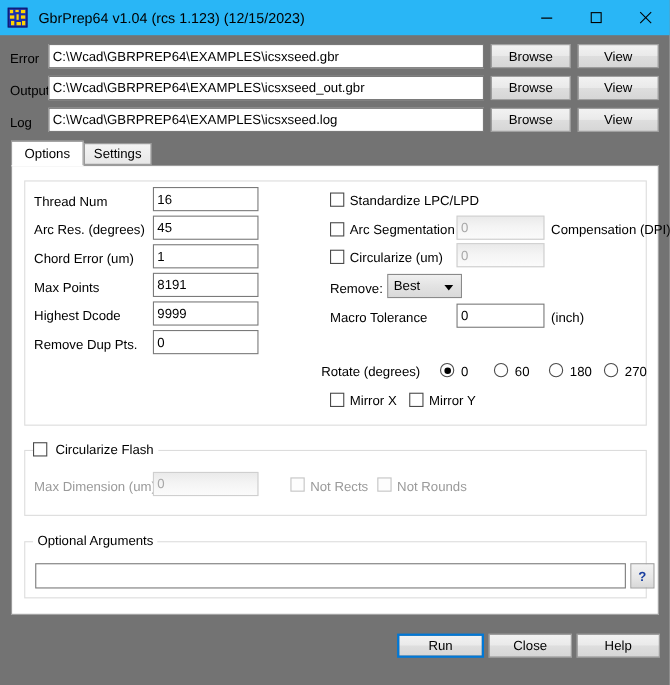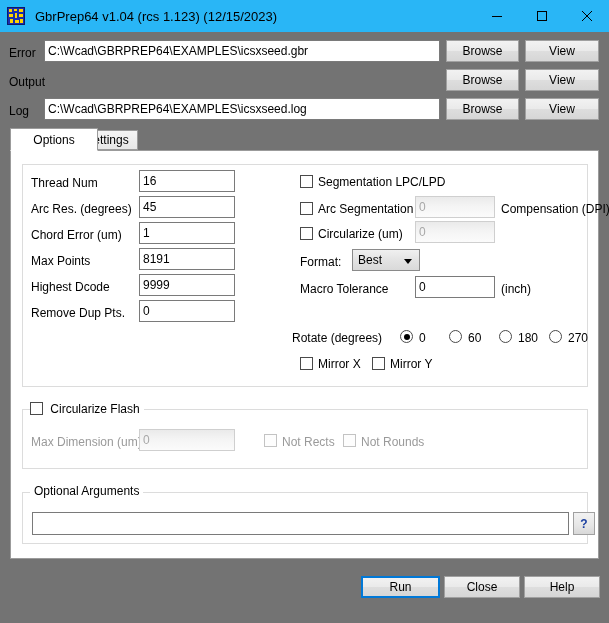--- a/index.html
+++ b/index.html
@@ -270,30 +270,31 @@
       </div>
     </div>
   </div>
 
   <div class="lbl" style="left:9px; top:46px;">Error</div>
   <div class="tbox" style="left:44px; top:40px; width:396px; height:22px; line-height:20px;">C:\Wcad\GBRPREP64\EXAMPLES\icsxseed.gbr</div>
   <div class="btn" style="left:446px; top:40px; width:73px; height:22px;">Browse</div>
   <div class="btn" style="left:525px; top:40px; width:74px; height:22px;">View</div>
 
   <div class="lbl" style="left:9px; top:75px;">Output</div>
+  <div class="tbox" style="left:44px; top:69px; width:396px; height:22px; line-height:20px;">C:\Wcad\GBRPREP64\EXAMPLES\icsxseed_out.gbr</div>
   <div class="btn" style="left:446px; top:69px; width:73px; height:22px;">Browse</div>
   <div class="btn" style="left:525px; top:69px; width:74px; height:22px;">View</div>
 
   <div class="lbl" style="left:9px; top:104px;">Log</div>
   <div class="tbox" style="left:44px; top:98px; width:396px; height:22px; line-height:20px;">C:\Wcad\GBRPREP64\EXAMPLES\icsxseed.log</div>
   <div class="btn" style="left:446px; top:98px; width:73px; height:22px;">Browse</div>
   <div class="btn" style="left:525px; top:98px; width:74px; height:22px;">View</div>
 
   <div class="tabstrip">
-    <div class="tab active" style="left:0; width:88px;">Options</div>
+    <div class="tab active" style="left:0; width:66px;">Options</div>
     <div class="tab inactive" style="left:66px; width:62px;">Settings</div>
   </div>
 
   <div class="tabpage">
 
     <div class="group" style="left:11px; top:13px; width:566px; height:223px;"></div>
 
     <div class="lbl" style="left:20px; top:25px;">Thread Num</div>
     <div class="tbox" style="left:128px; top:19px; width:96px; height:22px;">16</div>
 
@@ -306,32 +307,32 @@
     <div class="lbl" style="left:20px; top:103px;">Max Points</div>
     <div class="tbox" style="left:128px; top:97px; width:96px; height:22px;">8191</div>
 
     <div class="lbl" style="left:20px; top:129px;">Highest Dcode</div>
     <div class="tbox" style="left:128px; top:123px; width:96px; height:22px;">9999</div>
 
     <div class="lbl" style="left:20px; top:155px;">Remove Dup Pts.</div>
     <div class="tbox" style="left:128px; top:149px; width:96px; height:22px;">0</div>
 
     <div class="cb" style="left:289px; top:24px;"></div>
-    <div class="lbl" style="left:307px; top:24px;">Segmentation LPC/LPD</div>
+    <div class="lbl" style="left:307px; top:24px;">Standardize LPC/LPD</div>
 
     <div class="cb" style="left:289px; top:51px;"></div>
     <div class="lbl" style="left:307px; top:51px;">Arc Segmentation</div>
     <div class="tbox disabled" style="left:404px; top:45px; width:80px; height:22px;">0</div>
     <div class="lbl" style="left:490px; top:51px;">Compensation (DPI)</div>
 
     <div class="cb" style="left:289px; top:76px;"></div>
     <div class="lbl" style="left:307px; top:76px;">Circularize (um)</div>
     <div class="tbox disabled" style="left:404px; top:70px; width:80px; height:22px;">0</div>
 
-    <div class="lbl" style="left:289px; top:104px;">Format:</div>
+    <div class="lbl" style="left:289px; top:104px;">Remove:</div>
     <div class="combo" style="left:341px; top:98px; width:68px; height:22px;">
       <span>Best</span>
       <span class="arrow"></span>
     </div>
 
     <div class="lbl" style="left:289px; top:131px;">Macro Tolerance</div>
     <div class="tbox" style="left:404px; top:125px; width:80px; height:22px;">0</div>
     <div class="lbl" style="left:490px; top:131px;">(inch)</div>
 
     <div class="lbl" style="left:281px; top:180px;">Rotate (degrees)</div>

